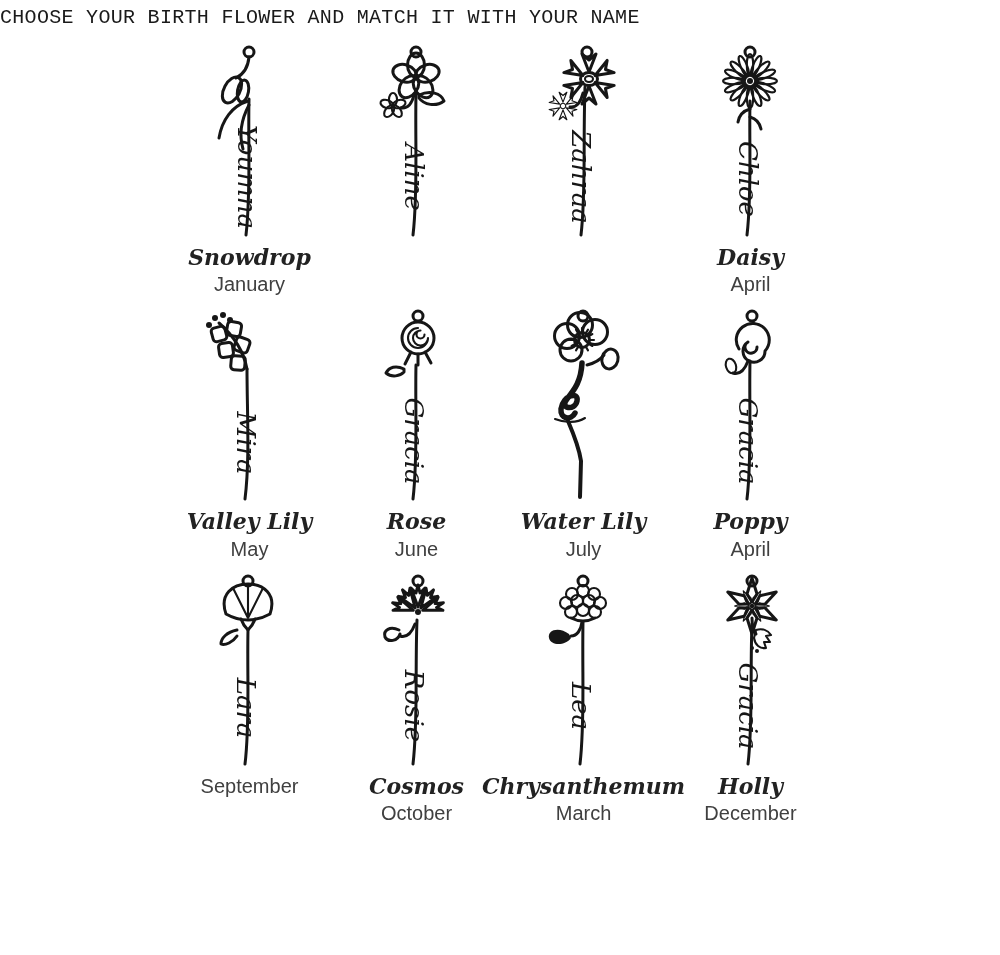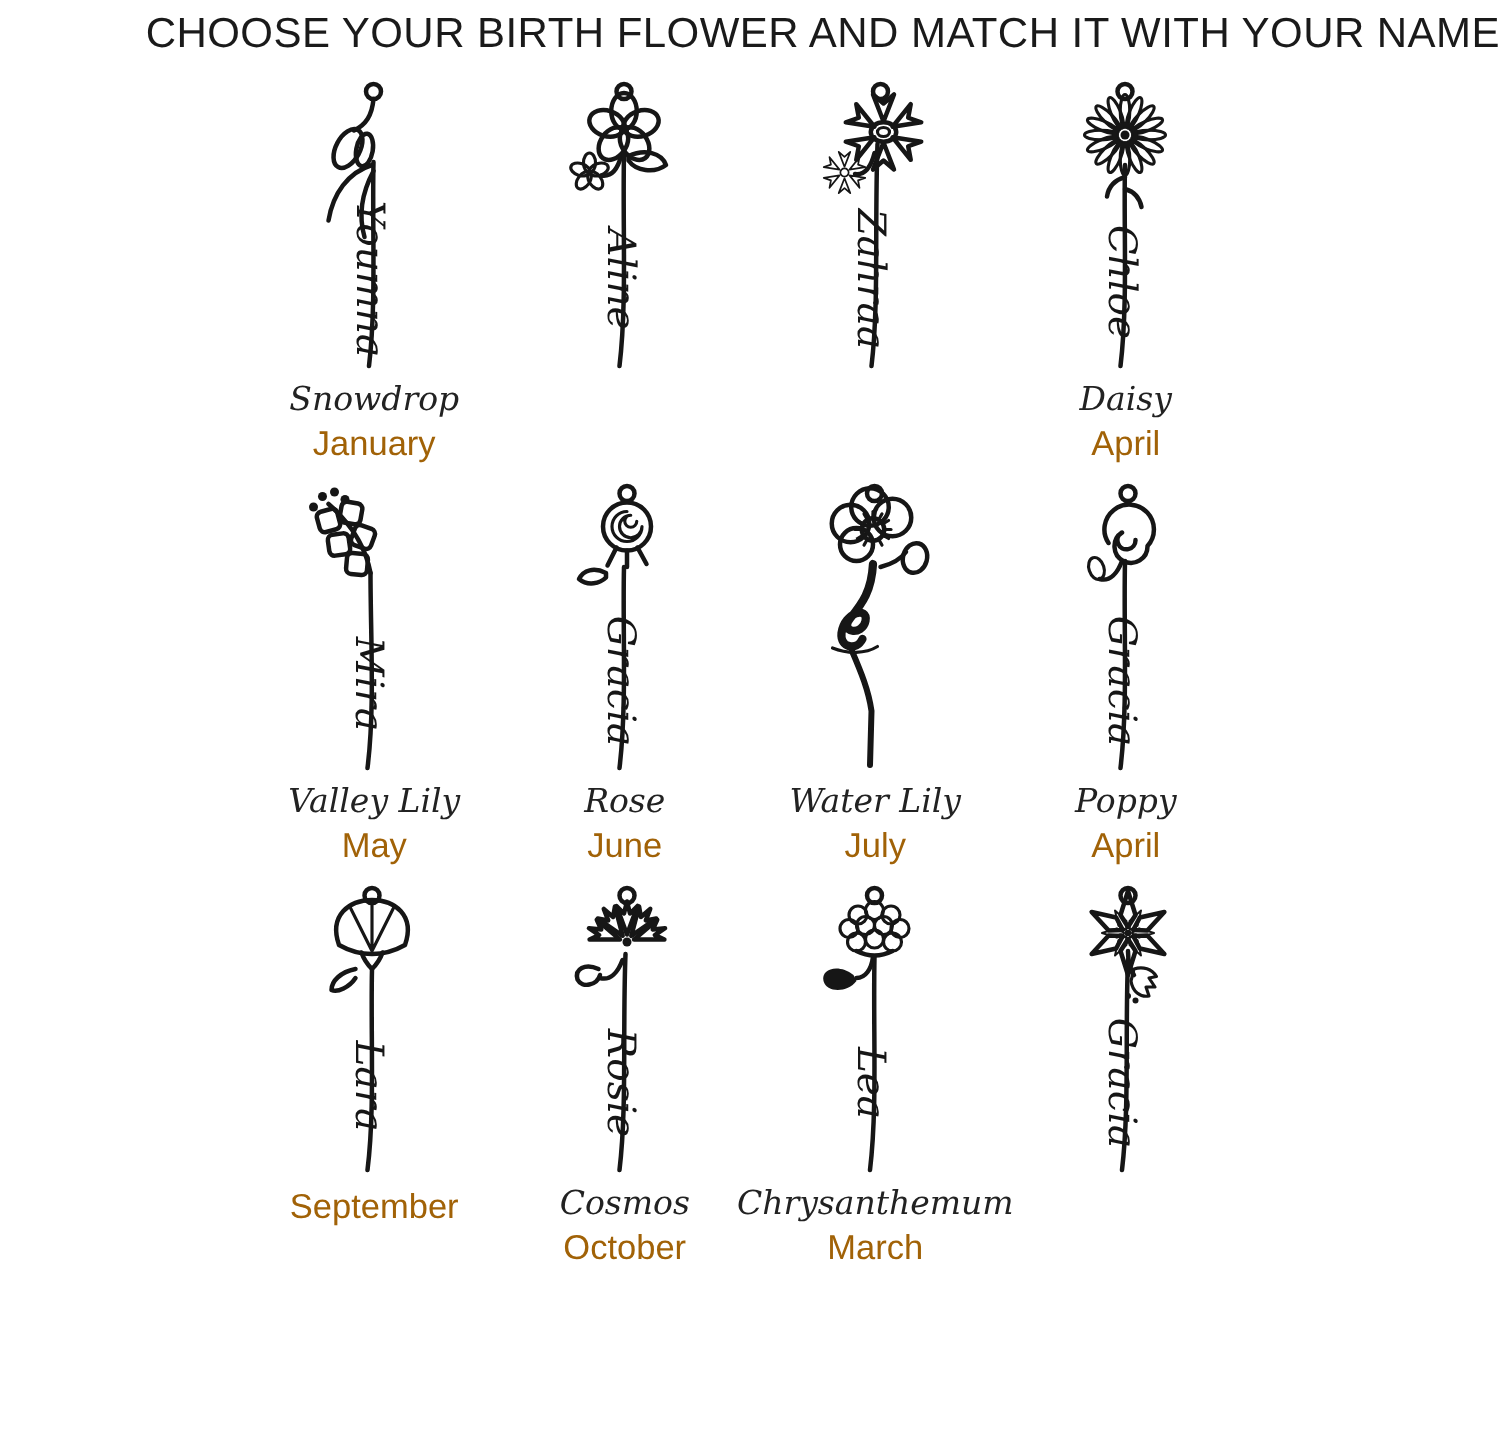--- a/index.html
+++ b/index.html
@@ -1,30 +1,30 @@
 <!DOCTYPE html>
 <html><head>
 <meta charset="utf-8">
 <style>
   html,body{margin:0;padding:0;background:#ffffff;}
   .page{width:1000px;height:955px;background:#ffffff;overflow:hidden;
         font-family:"Liberation Sans",sans-serif;color:#161616;position:relative;}
-  .title{margin:0;padding-top:6px;text-align:right;font-size:28px;font-weight:400;
-         letter-spacing:.3px;color:#1a1a1a;font-family:Liberation Sans, sans-serif;}
+  .title{margin:0;padding-top:6px;text-align:left;font-size:20px;font-weight:400;
+         letter-spacing:.3px;color:#1a1a1a;font-family:Liberation Mono, monospace;}
   .grid{margin-top:14px;display:grid;grid-template-columns:repeat(4,167px);
         justify-content:center;row-gap:10px;}
   .cell{display:flex;flex-direction:column;align-items:center;margin:0;}
   .art{width:130px;height:200px;display:block;}
   .ln{fill:none;stroke:#161616;stroke-width:3;stroke-linecap:round;stroke-linejoin:round;}
   .lt{stroke-width:2.1;}
   .fl{fill:#161616;stroke:none;}
   .stem-name{font-family:"DejaVu Serif",serif;font-style:italic;font-size:26px;fill:#161616;}
   .script-name{font-family:"DejaVu Serif",serif;font-style:italic;font-size:22px;
-               color:#222222;line-height:1.15;margin-top:2px;}
-  .month-name{font-family:"Liberation Sans",sans-serif;font-size:23px;color:#a16207;
+               color:#222222;line-height:1.15;margin-top:2px;font-weight:bold;}
+  .month-name{font-family:"Liberation Sans",sans-serif;font-size:20px;color:#404040;
               line-height:1.25;margin-top:2px;}
   figcaption{text-align:center;}
 </style>
 </head>
 <body>
 
 <div class="page">
   <h1 class="title">CHOOSE YOUR BIRTH FLOWER AND MATCH IT WITH YOUR NAME</h1>
 
   <div class="grid">
@@ -339,16 +339,20 @@
               <circle class="fl" cx="-5" cy="2" r="1.8"></circle>
           </g>
           <path class="ln lt" d="M70,58 C76,56 82,58 85,63 L80,64 L84,70 L78,70 L80,76 C74,77 69,73 68,66 Z"></path>
           <circle class="fl" cx="66" cy="76" r="2"></circle>
             <circle class="fl" cx="71" cy="79" r="2"></circle>
           <path class="ln" d="M70,62 C67,58 66,52 66,46"></path>
         </g>
         <path class="ln" d="M66,52 C64,100 67,150 62,192"></path>
         <text class="stem-name" transform="translate(53 134) rotate(90)" text-anchor="middle">Gracia</text>
       </svg>
+      <figcaption>
+        <div class="script-name">Holly</div>
+        <div class="month-name">December</div>
+      </figcaption>
     </figure>
 
   </div>
 </div>
 
 </body></html>

